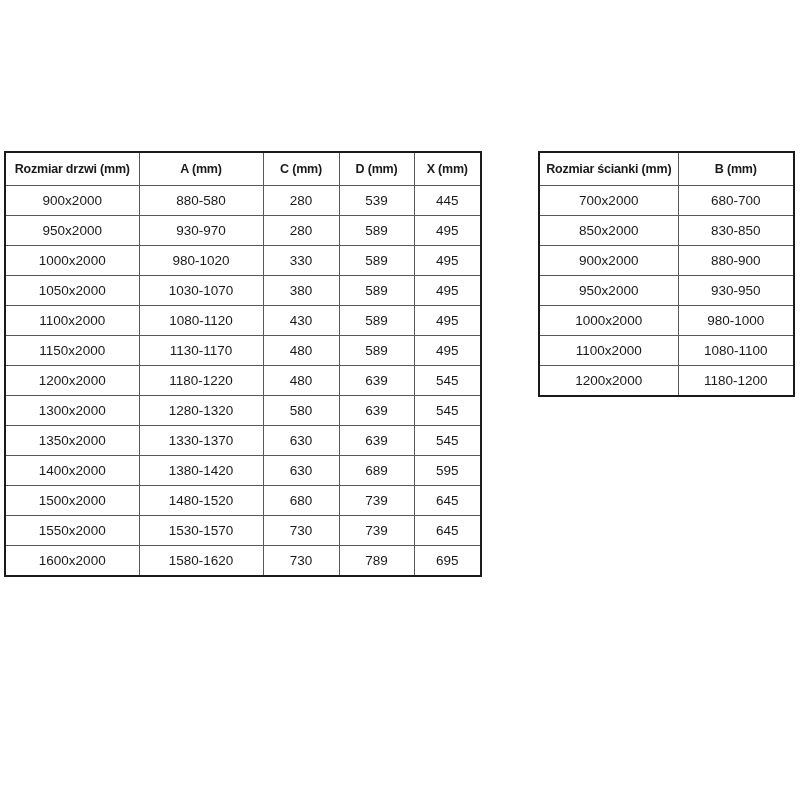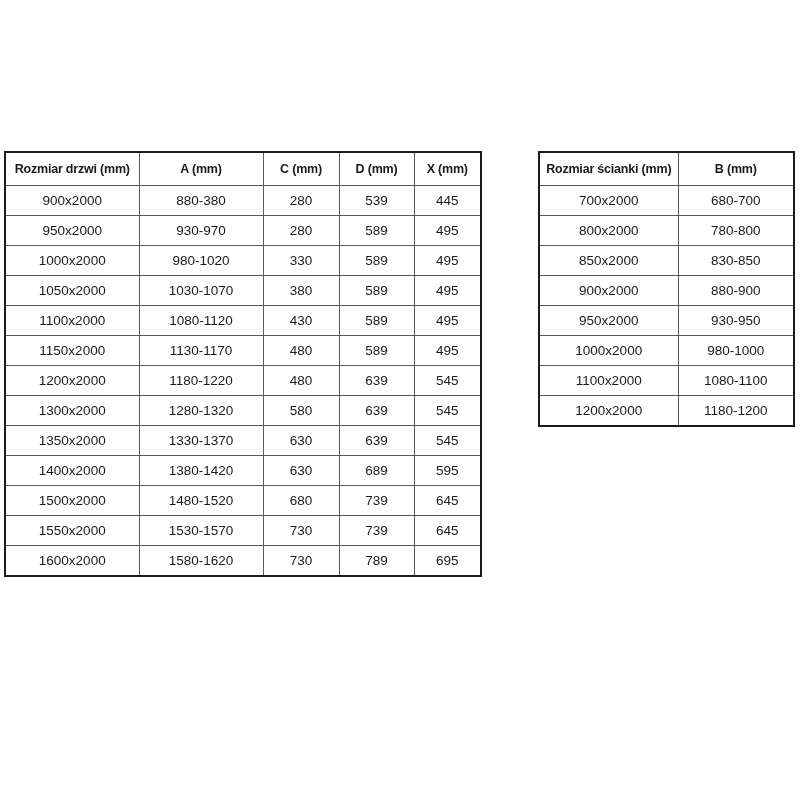--- a/index.html
+++ b/index.html
@@ -81,21 +81,21 @@
           <th>Rozmiar drzwi (mm)</th>
           <th>A (mm)</th>
           <th>C (mm)</th>
           <th>D (mm)</th>
           <th>X (mm)</th>
         </tr>
       </thead>
       <tbody>
         <tr>
           <td>900x2000</td>
-          <td>880-380</td>
+          <td>880-580</td>
           <td>280</td>
           <td>539</td>
           <td>445</td>
         </tr>
         <tr>
           <td>950x2000</td>
           <td>930-970</td>
           <td>280</td>
           <td>589</td>
           <td>495</td>
@@ -190,24 +190,20 @@
           <th>Rozmiar ścianki (mm)</th>
           <th>B (mm)</th>
         </tr>
       </thead>
       <tbody>
         <tr>
           <td>700x2000</td>
           <td>680-700</td>
         </tr>
         <tr>
-          <td>800x2000</td>
-          <td>780-800</td>
-        </tr>
-        <tr>
           <td>850x2000</td>
           <td>830-850</td>
         </tr>
         <tr>
           <td>900x2000</td>
           <td>880-900</td>
         </tr>
         <tr>
           <td>950x2000</td>
           <td>930-950</td>

